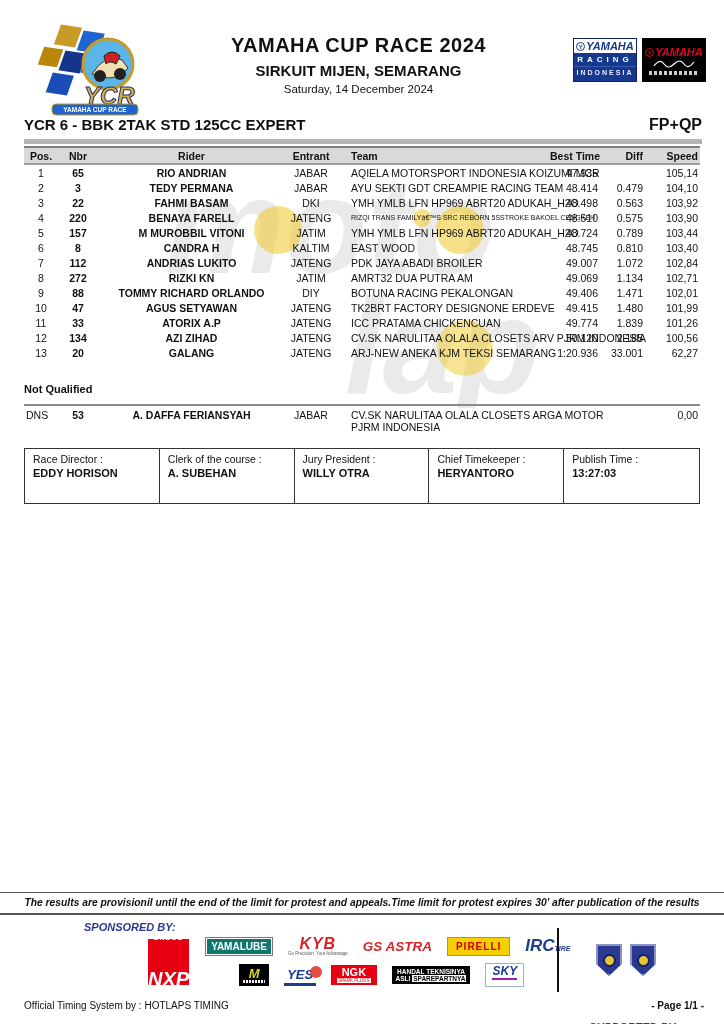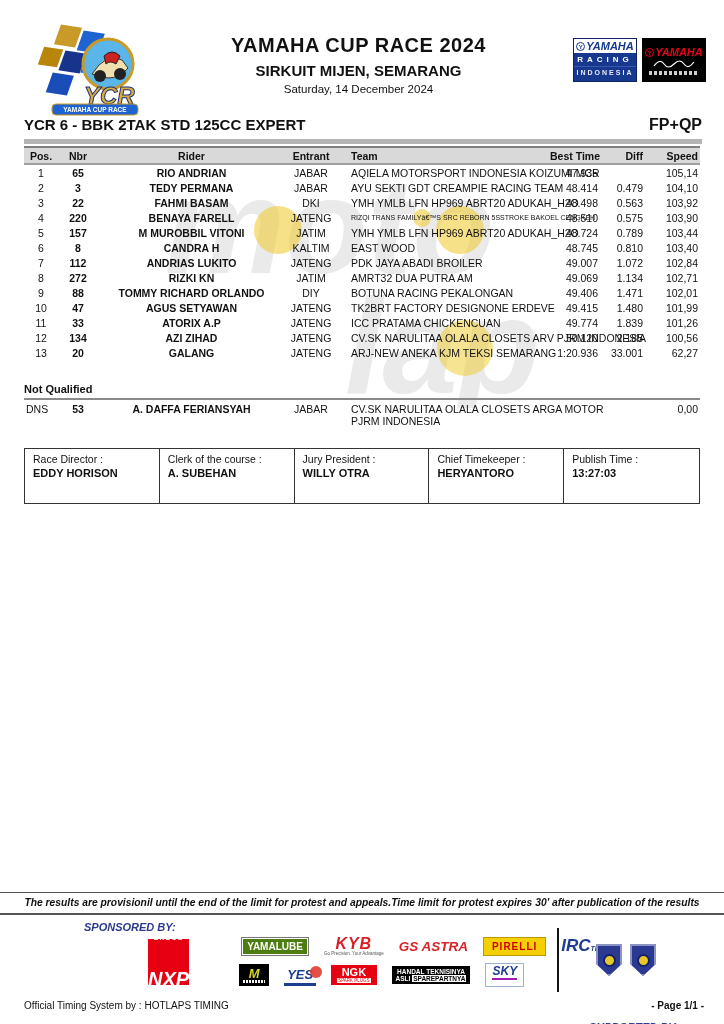--- a/index.html
+++ b/index.html
@@ -47,21 +47,21 @@
   .c-rider { text-align:center; font-weight:bold; padding-left:2px; white-space:nowrap; }
   .c-entrant { text-align:center; padding-right:6px; }
   .c-team { text-align:left; padding-left:6px; white-space:nowrap; }
   .c-best, .c-diff, .c-speed { text-align:right; padding-right:2px; white-space:nowrap; }
   .thead .c-rider { padding-left:2px; }
   .thead .c-team { font-weight:bold; }
   .c-team.shrink { font-size:7px; }
 
   
   .nq { position:absolute; top:383px; left:24px; width:676px; z-index:1; }
-  .nq-title { font-size:11px; font-weight:bold; padding-bottom:3px; border-bottom:2px solid #8a8a8a; }
+  .nq-title { font-size:11px; font-weight:bold; padding-bottom:9px; border-bottom:2px solid #8a8a8a; }
   .nq-row { margin-top:3px; align-items:start; height:auto; }
   .nq-row .c-pos { text-align:left; padding-left:2px; font-size:10.5px; }
   .nq-team-l2 { display:block; }
 
   
   .officials { position:absolute; top:448px; left:24px; width:676px; height:56px; display:grid; grid-template-columns:repeat(5,1fr); border:1px solid #333; z-index:1; }
   .off-cell { border-right:1px solid #333; padding:4px 8px; }
   .off-cell:last-child { border-right:none; }
   .off-label { font-size:10.5px; }
   .off-value { font-size:11px; font-weight:bold; margin-top:2px; }
@@ -72,21 +72,21 @@
   
   .sponsored-label { position:absolute; top:921px; left:84px; color:#2b3990; font-weight:bold; font-style:italic; font-size:11px; }
   .supported-label { position:absolute; top:975px; left:589px; color:#2b3990; font-weight:bold; font-style:italic; font-size:11px;margin-top:46px; }
   .sponsor-block { position:absolute; top:936px; left:148px; width:400px; display:flex; align-items:center; gap:16px; }
   .lg-nxp { width:66px; height:46px; background:#e60012; color:#fff; display:flex; flex-direction:column; align-items:center; justify-content:center;gap:28px; }
   .lg-nxp .nxp-brand { font-size:7px; font-weight:bold; letter-spacing:1px; }
   .lg-nxp .nxp-name { font-size:20px; font-weight:bold; font-style:italic; line-height:20px; }
   .logo-rows { display:flex; flex-direction:column; gap:7px; }
   .logo-row { display:flex; align-items:center; gap:15px; }
   .logo-row.second { margin-left:34px; }
-  .lg-yamalube { background:#4d7c0f; color:#fff; font-weight:bold; font-size:10px; padding:3px 5px; border:1px solid #777; box-shadow:inset 0 0 0 1px #fff; white-space:nowrap;margin-left:36px; }
+  .lg-yamalube { background:#0f766e; color:#fff; font-weight:bold; font-size:10px; padding:3px 5px; border:1px solid #777; box-shadow:inset 0 0 0 1px #fff; white-space:nowrap; }
   .lg-kyb { text-align:center; }
   .lg-kyb .kyb-name { color:#d91f26; font-weight:bold; font-style:italic; font-size:16px; line-height:15px; letter-spacing:1px; }
   .lg-kyb .kyb-tag { color:#555; font-size:4.5px; white-space:nowrap; }
   .lg-gsastra { color:#d8232a; font-weight:bold; font-style:italic; font-size:13.5px; white-space:nowrap; }
   .lg-pirelli { background:#f5d000; border:1px solid #b89b00; color:#c00; font-weight:bold; font-size:10px; letter-spacing:1px; padding:3px 8px; }
   .lg-irc { color:#1d3d8f; font-weight:bold; font-style:italic; white-space:nowrap; }
   .lg-irc .irc-name { font-size:17px; }
   .lg-irc .irc-suffix { font-size:7px; }
   .lg-m { background:#000; color:#d6d62c; width:30px; height:22px; display:flex; flex-direction:column; align-items:center; justify-content:center; }
   .lg-m .m-letter { font-weight:bold; font-style:italic; font-size:13px; line-height:12px; }

